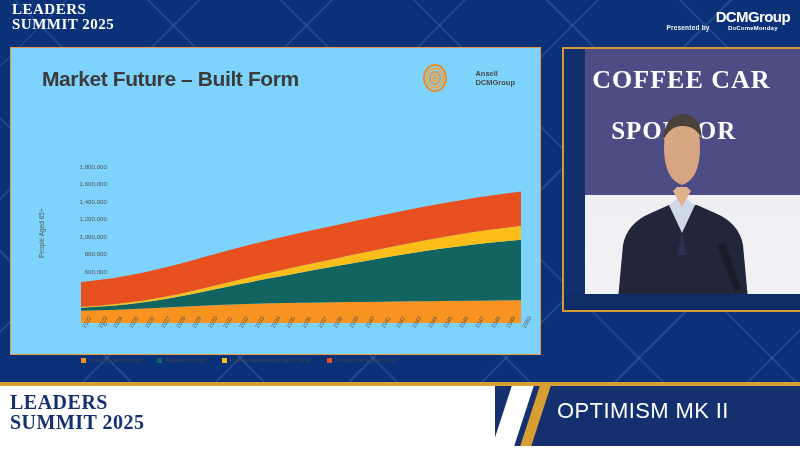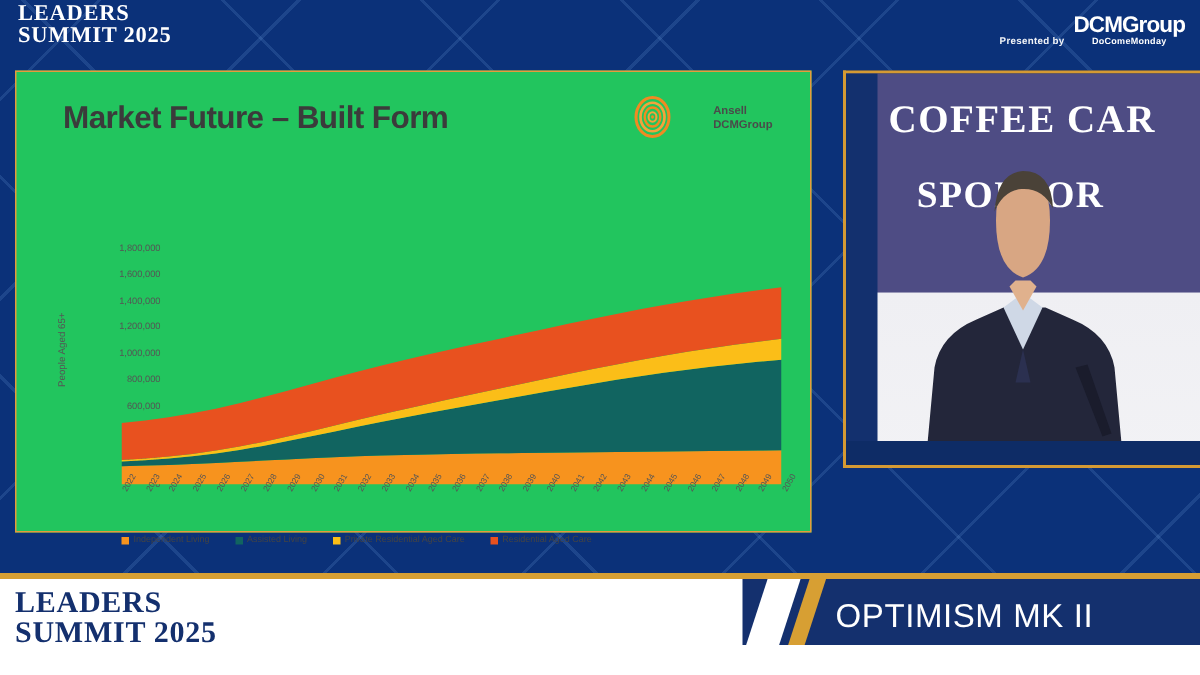--- a/index.html
+++ b/index.html
@@ -36,21 +36,21 @@
     position:absolute;right:10px;top:8px;
     display:flex;align-items:flex-end;gap:6px;color:#fff;
   }
   #hdr-right .pres{font-size:6.5px;font-weight:700;letter-spacing:.2px;opacity:.95;}
   #hdr-right .dcm{font-size:15px;font-weight:700;letter-spacing:-.6px;line-height:1;}
   #hdr-right .dcm-sub{font-size:6px;font-weight:700;letter-spacing:.2px;text-align:center;display:block;margin-top:-1px;}
 
   
   #slide{
     position:absolute;left:10px;top:47px;width:531px;height:308px;
-    background:#22c55e;
+    background:#7dd3fc;
     border:1.5px solid #e79a3c;
     box-sizing:border-box;
   }
   #slide-title{
     position:absolute;left:31px;top:19px;
     font-size:21px;font-weight:800;color:#3b3b3b;letter-spacing:-.4px;
   }
   
   #ansell{
     position:absolute;right:25px;top:16px;
@@ -127,21 +127,21 @@
     position:absolute;left:0;top:386px;width:100%;height:64px;background:#fff;
   }
   #ban-left{
     position:absolute;left:10px;top:6px;line-height:1.0;
     font-family:"Liberation Serif", serif;
   }
   #ban-left .b1{display:block;font-size:20px;font-weight:700;color:#14306e;letter-spacing:.5px;}
   #ban-left .b2{display:block;font-size:20px;font-weight:700;color:#14306e;letter-spacing:.5px;}
   #ban-left .b3{display:block;font-size:11.5px;font-weight:700;color:#d79f33;letter-spacing:.6px;}
   #ban-right{
-    position:absolute;right:0;top:0;width:305px;height:44px;background:#14306e;
+    position:absolute;right:0;top:0;width:305px;height:60px;background:#14306e;
     overflow:hidden;
   }
   #ban-right .slash1{
     position:absolute;left:6px;top:-12px;width:22px;height:90px;background:#fff;
     transform:skewX(-18deg);
   }
   #ban-right .slash2{
     position:absolute;left:34px;top:-12px;width:11px;height:90px;background:#d79f33;
     transform:skewX(-18deg);
   }

